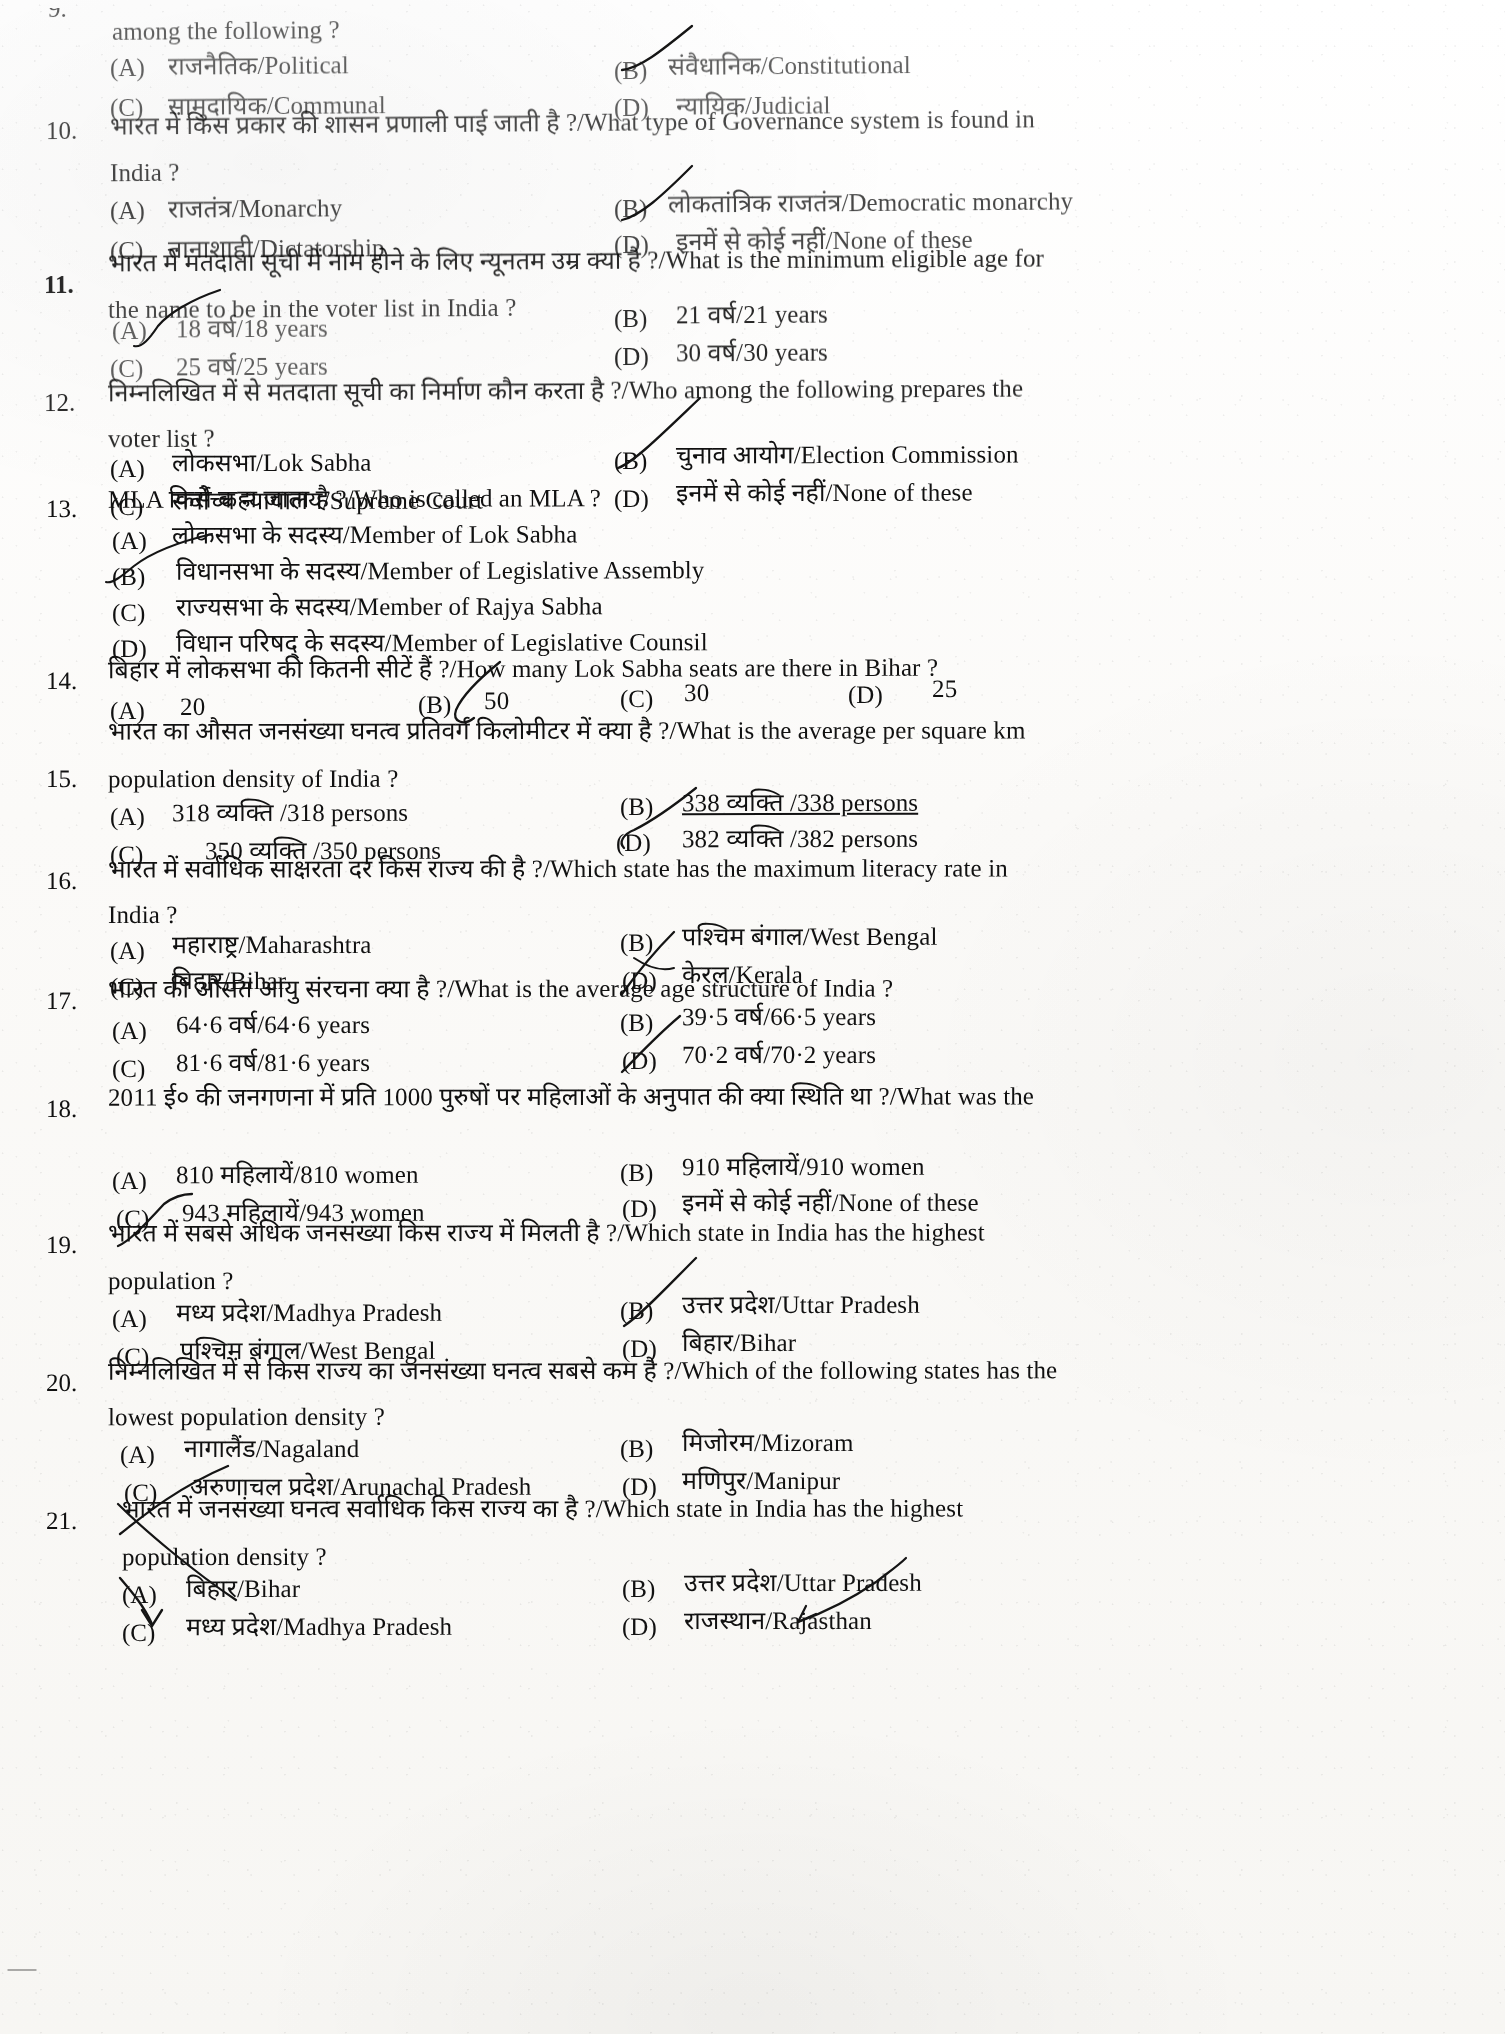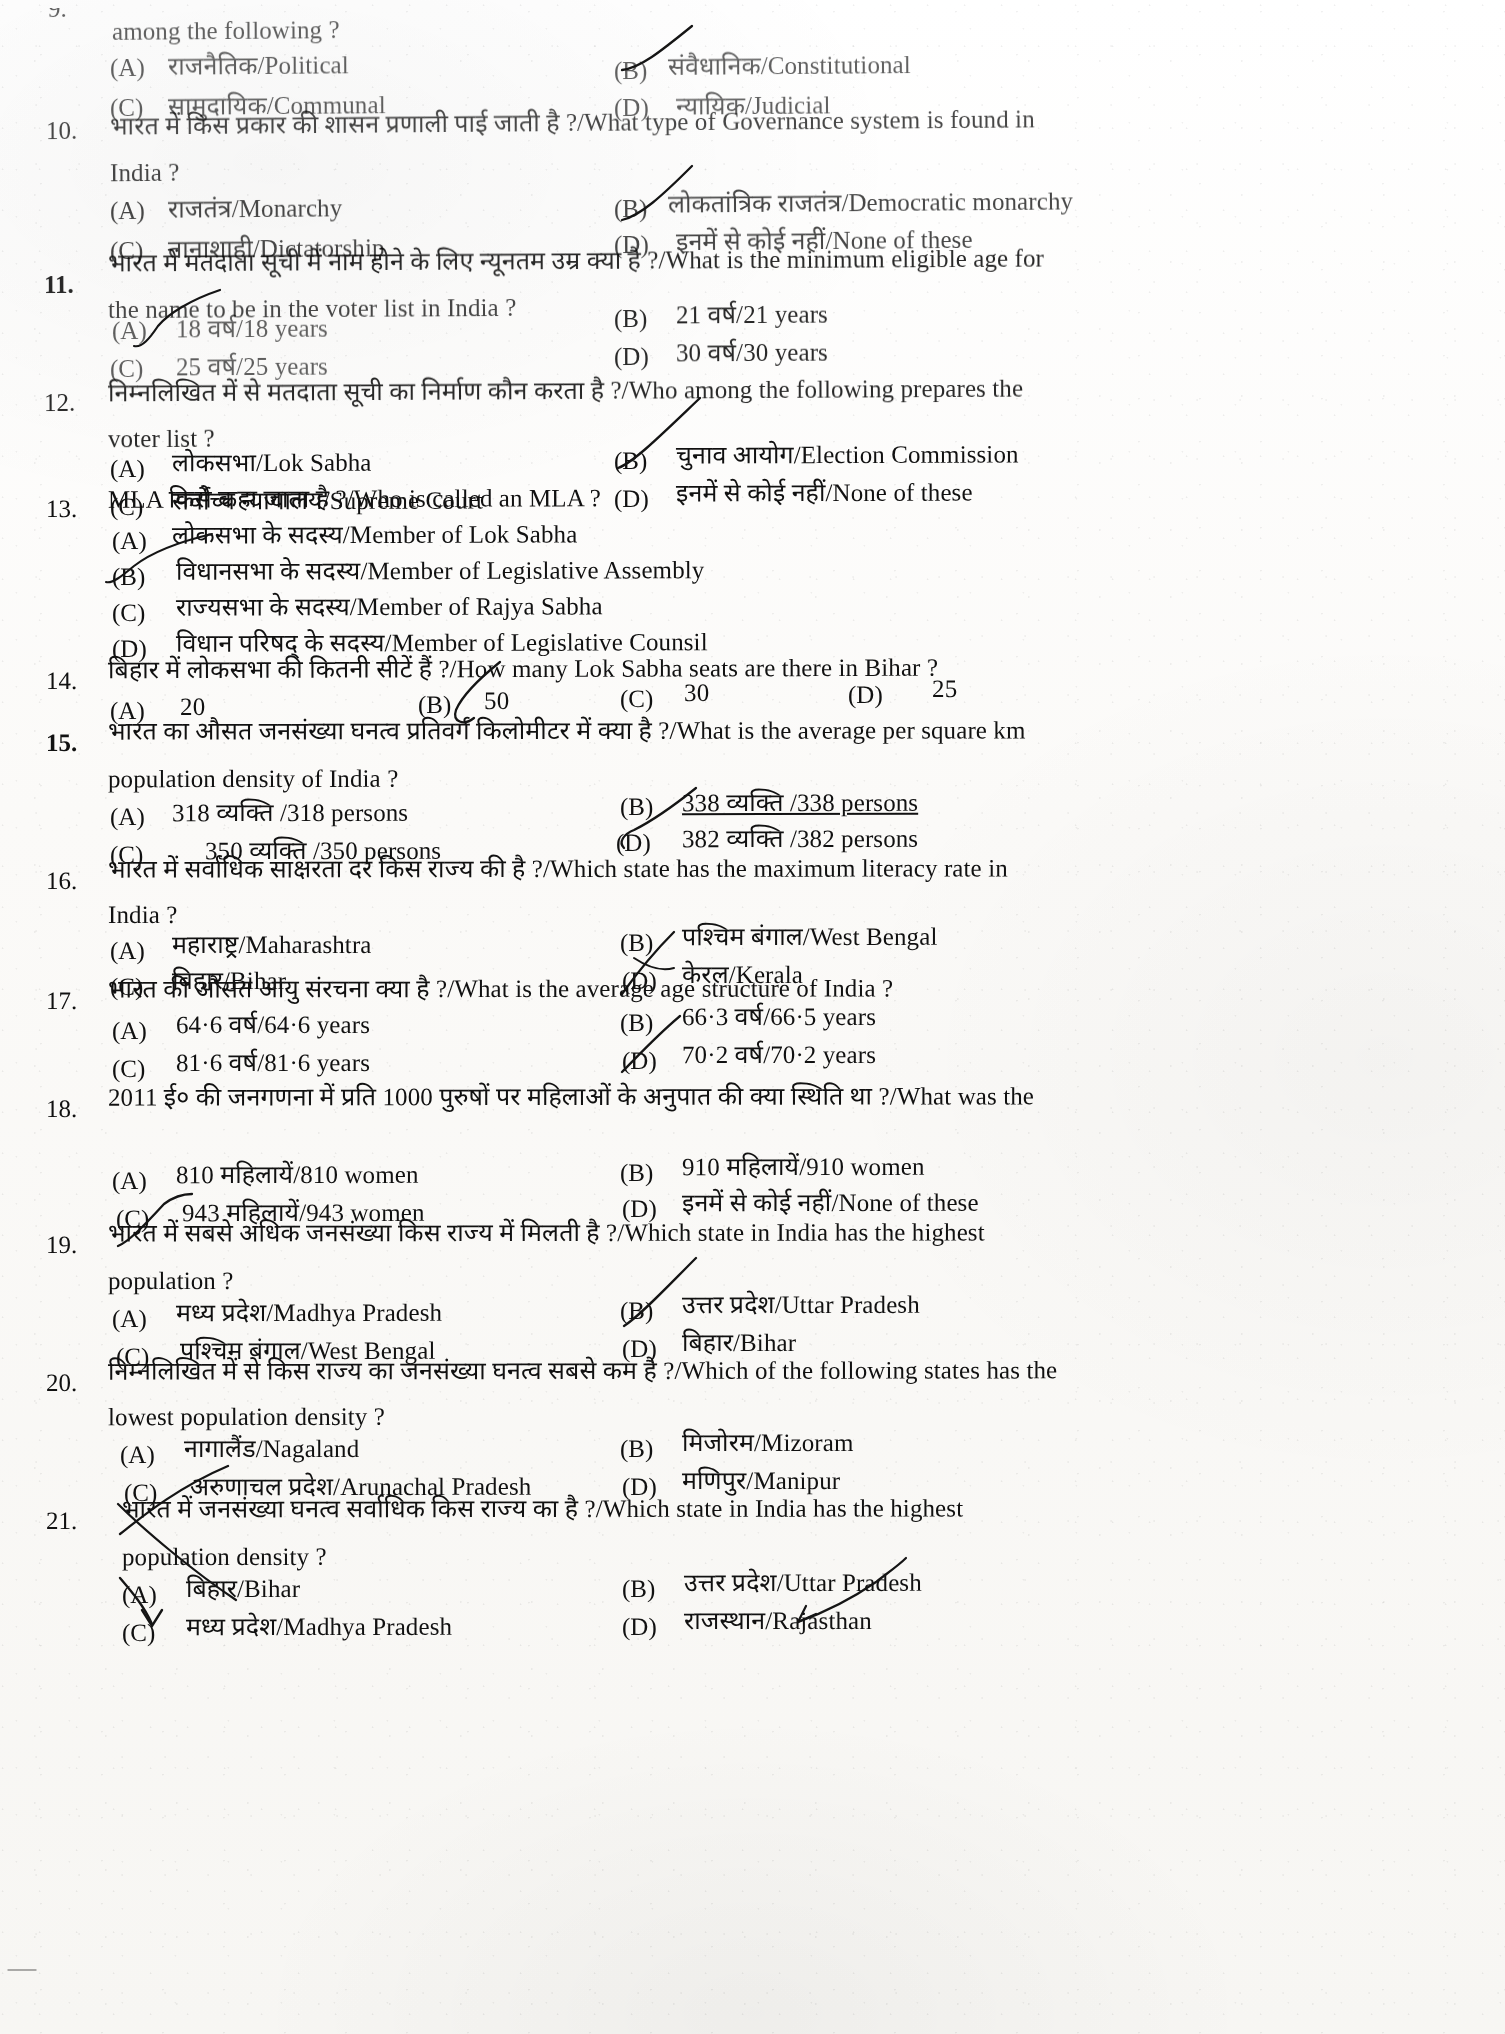--- a/index.html
+++ b/index.html
@@ -214,21 +214,21 @@
 
   <div class="olabel sk3" style="left:848px; top:682px;">(D)</div>
   <div class="ln sk3" style="left:892px; top:676px;margin-left:40px;">25</div>
 
   <div class="pen" style="left:440px; top:660px;">
     <svg width="80" height="70">
         <path d="M60 2 C 40 18, 22 36, 16 50 C 12 62, 24 66, 34 58" stroke-width="2.3"></path>
       </svg>
   </div>
 
-  <div class="qnum sk4" style="left:46px;  top:730px;font-weight:bold;">15.</div>
+  <div class="qnum sk4" style="left:46px;  top:766px;">15.</div>
   <div class="ln sk4" style="left:108px; top:718px;">भारत का औसत जनसंख्या घनत्व प्रतिवर्ग किलोमीटर में क्या है ?/What is the average per square km</div>
   <div class="ln sk4" style="left:108px; top:766px;">population density of India ?</div>
 
   <div class="olabel sk4" style="left:110px; top:804px;">(A)</div>
   <div class="ln sk4" style="left:172px; top:800px;">318 व्यक्ति /318 persons</div>
 
   <div class="olabel sk4" style="left:620px; top:794px;">(B)</div>
   <div class="ln sk4" style="left:682px; top:790px;text-decoration:underline;">338 व्यक्ति /338 persons</div>
 
   <div class="olabel sk4" style="left:110px; top:842px;">(C)</div>
@@ -266,21 +266,21 @@
     </svg>
   </div>
 
   <div class="qnum sk4" style="left:46px;  top:988px;">17.</div>
   <div class="ln sk4" style="left:108px; top:976px;">भारत की औसत आयु संरचना क्या है ?/What is the average age structure of India ?</div>
 
   <div class="olabel sk4" style="left:112px; top:1018px;">(A)</div>
   <div class="ln sk4" style="left:176px; top:1012px;">64·6 वर्ष/64·6 years</div>
 
   <div class="olabel sk4" style="left:620px; top:1010px;">(B)</div>
-  <div class="ln sk4" style="left:682px; top:1004px;">66·3 वर्ष/66·5 years</div>
+  <div class="ln sk4" style="left:682px; top:1004px;">39·5 वर्ष/66·5 years</div>
 
   <div class="olabel sk4" style="left:112px; top:1056px;">(C)</div>
   <div class="ln sk4" style="left:176px; top:1050px;">81·6 वर्ष/81·6 years</div>
 
   <div class="olabel sk4" style="left:622px; top:1048px;">(D)</div>
   <div class="ln sk4" style="left:682px; top:1042px;">70·2 वर्ष/70·2 years</div>
 
   <div class="pen" style="left:620px; top:1014px;">
     <svg width="90" height="66">
         <path d="M2 58 C 14 46, 36 22, 60 2" stroke-width="2.3"></path>

